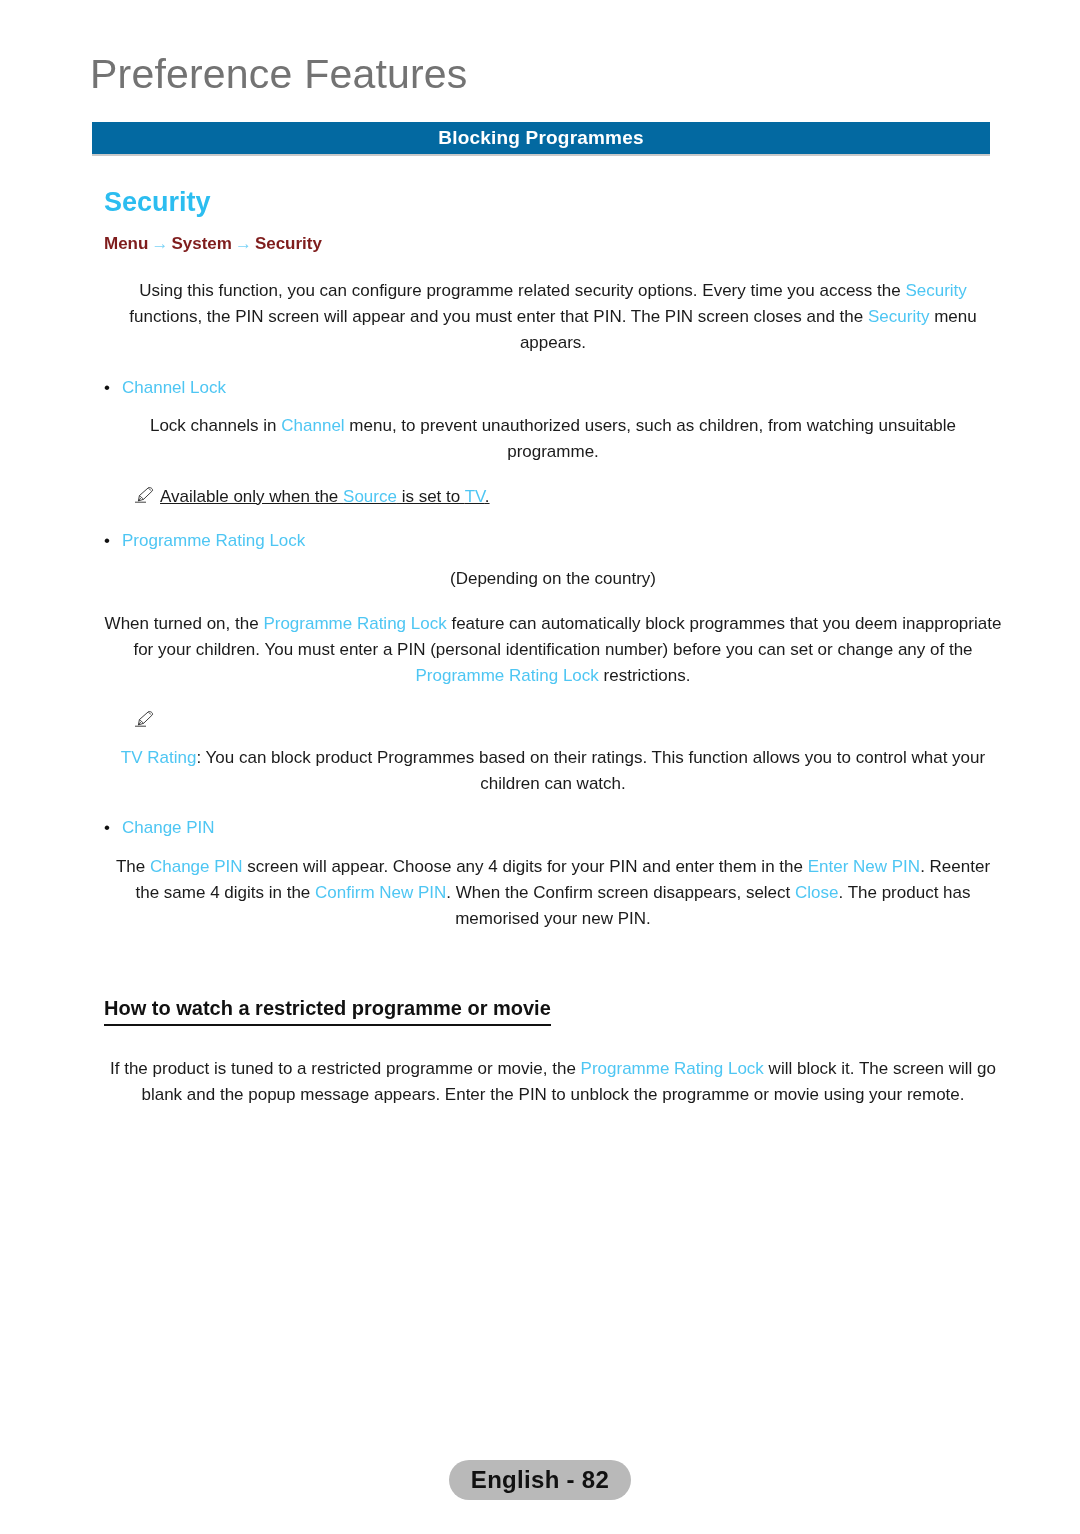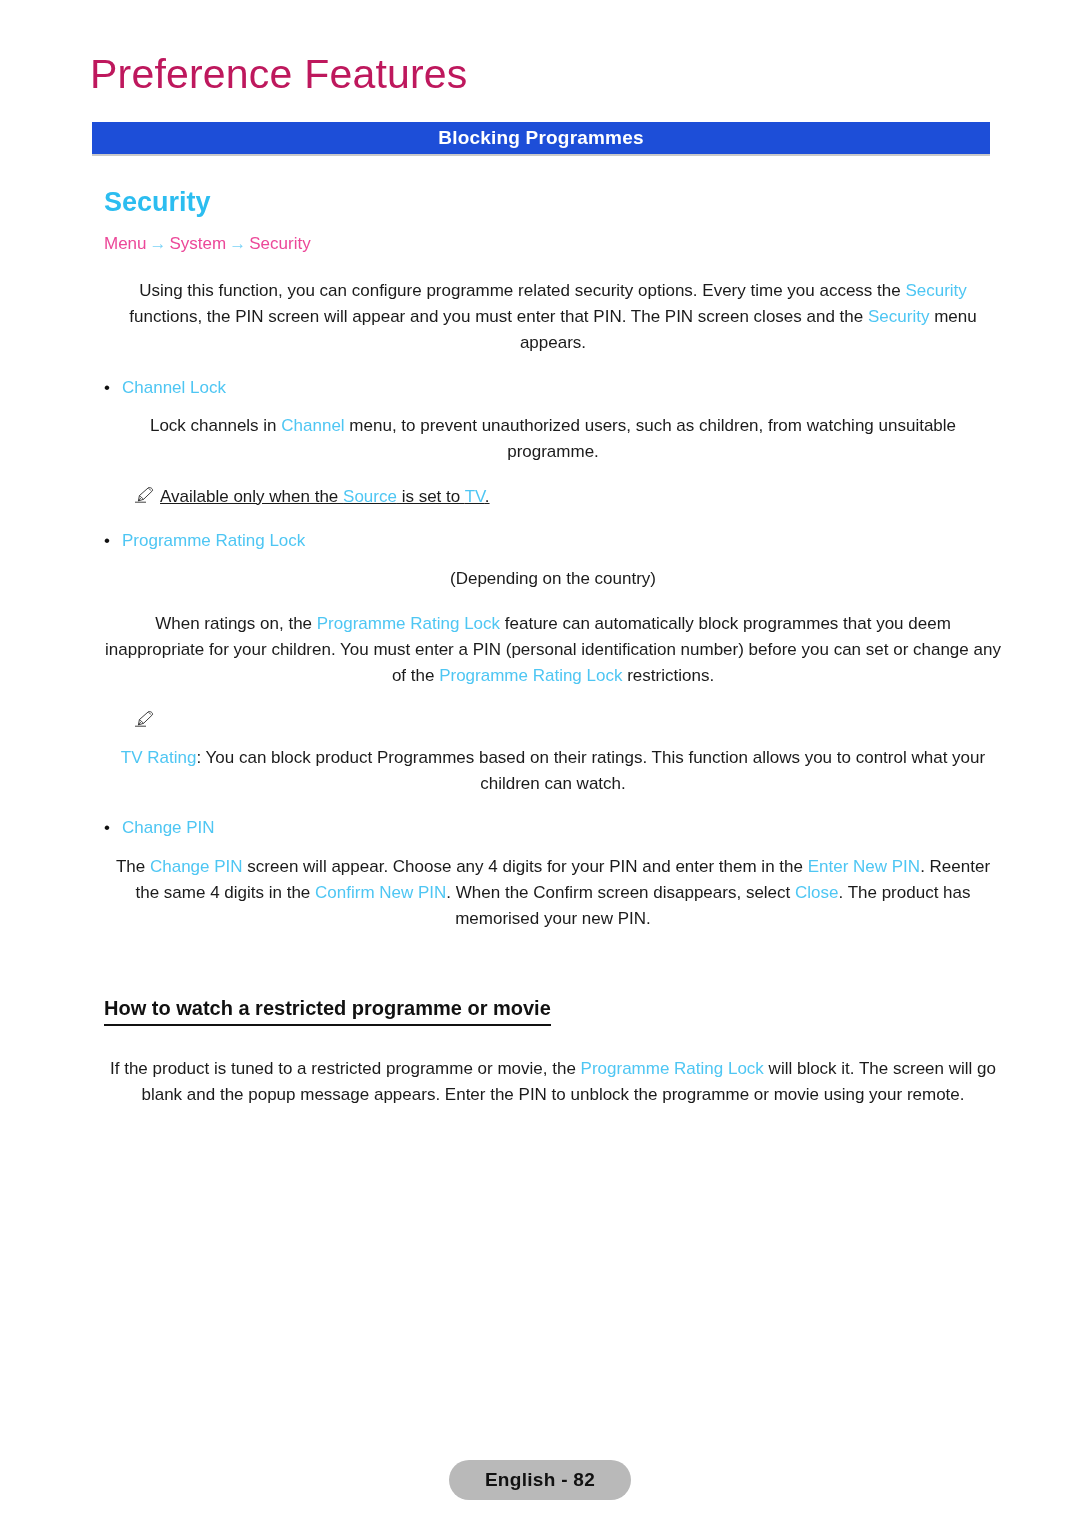--- a/index.html
+++ b/index.html
@@ -25,33 +25,33 @@
   }
 
   
   .chapter-title {
     position: absolute;
     left: 90px;
     top: 52px;
     font-size: 41px;
     font-weight: 300;
     letter-spacing: 0.2px;
-    color: #be185d;
+    color: #737373;
     line-height: 1.1;
     white-space: nowrap;
   }
 
   
   .section-bar {
     position: absolute;
     left: 92px;
     top: 122px;
     width: 898px;
     height: 34px;
-    background: #1d4ed8;
+    background: #0369a1;
     border-bottom: 2px solid #c9c9c9;
     box-sizing: border-box;
     display: flex;
     align-items: center;
     justify-content: center;
   }
   .section-bar-label {
     color: #ffffff;
     font-size: 19px;
     font-weight: bold;
@@ -73,21 +73,21 @@
     margin: 0 0 12px 0;
     line-height: 1.25;
   }
 
   .breadcrumb {
     color: #4fc8f5;
     font-size: 17px;
     margin: 0 0 22px 0;
     line-height: 1.4;
   }
-  .breadcrumb .crumb { color: #ec4899; }
+  .breadcrumb .crumb { color: #7f1d1d; font-weight: bold; }
   .breadcrumb .arrow { color: #7ad3f7; padding: 0 3px; }
 
   p.body {
     font-size: 17px;
     line-height: 1.55;
     margin: 0 0 18px 0;
     color: #1b1b1b;
     text-align: center;
   }
 
@@ -164,21 +164,21 @@
   }
   .footer-pill {
     background: #b9b9b9;
     border-radius: 20px;
     min-width: 182px;
     height: 40px;
     display: flex;
     align-items: center;
     justify-content: center;
     color: #111;
-    font-size: 19px;
+    font-size: 24px;
     font-weight: bold;
     letter-spacing: 0.3px;
   }
 </style>
 </head>
 <body>
 
 <div class="page">
 
   <div class="chapter-title">Preference Features</div>
@@ -217,21 +217,21 @@
       <span class="note-text"><span>Available only when the </span><span class="hl">Source</span><span> is set to </span><span class="hl">TV</span><span>.</span></span>
     </div>
 
     <div class="bullet-row">
       <span class="bullet-dot">•</span>
       <span class="bullet-label">Programme Rating Lock</span>
     </div>
 
     <p class="body indent">(Depending on the country)</p>
 
-    <p class="body indent"><span>When ratings on, the </span><span class="hl">Programme Rating Lock</span><span> feature can automatically block programmes that you deem inappropriate for your children. You must enter a PIN (personal identification number) before you can set or change any of the </span><span class="hl">Programme Rating Lock</span><span> restrictions.</span></p>
+    <p class="body indent"><span>When turned on, the </span><span class="hl">Programme Rating Lock</span><span> feature can automatically block programmes that you deem inappropriate for your children. You must enter a PIN (personal identification number) before you can set or change any of the </span><span class="hl">Programme Rating Lock</span><span> restrictions.</span></p>
 
     <div class="note-row">
       <span class="note-icon">
         <svg width="20" height="16" viewBox="0 0 20 16" xmlns="http://www.w3.org/2000/svg">
           <path d="M17.4 1.2 C18.4 1.9 18.9 3.0 18.4 3.8 L9.6 12.3 L4.4 13.9 L5.4 8.6 L14.2 0.9 C14.9 0.3 16.4 0.5 17.4 1.2 Z" fill="#ffffff" stroke="#2b2b2b" stroke-width="0.9"></path>
           <path d="M5.4 8.6 L9.6 12.3" stroke="#2b2b2b" stroke-width="0.8" fill="none"></path>
           <path d="M4.4 13.9 L6.8 11.0" stroke="#2b2b2b" stroke-width="0.8" fill="none"></path>
           <path d="M14.2 0.9 C15.2 1.6 16.2 2.6 16.9 3.6" stroke="#2b2b2b" stroke-width="0.8" fill="none"></path>
           <path d="M1.0 15.2 L12.0 15.2" stroke="#2b2b2b" stroke-width="0.9" fill="none"></path>
         </svg>

